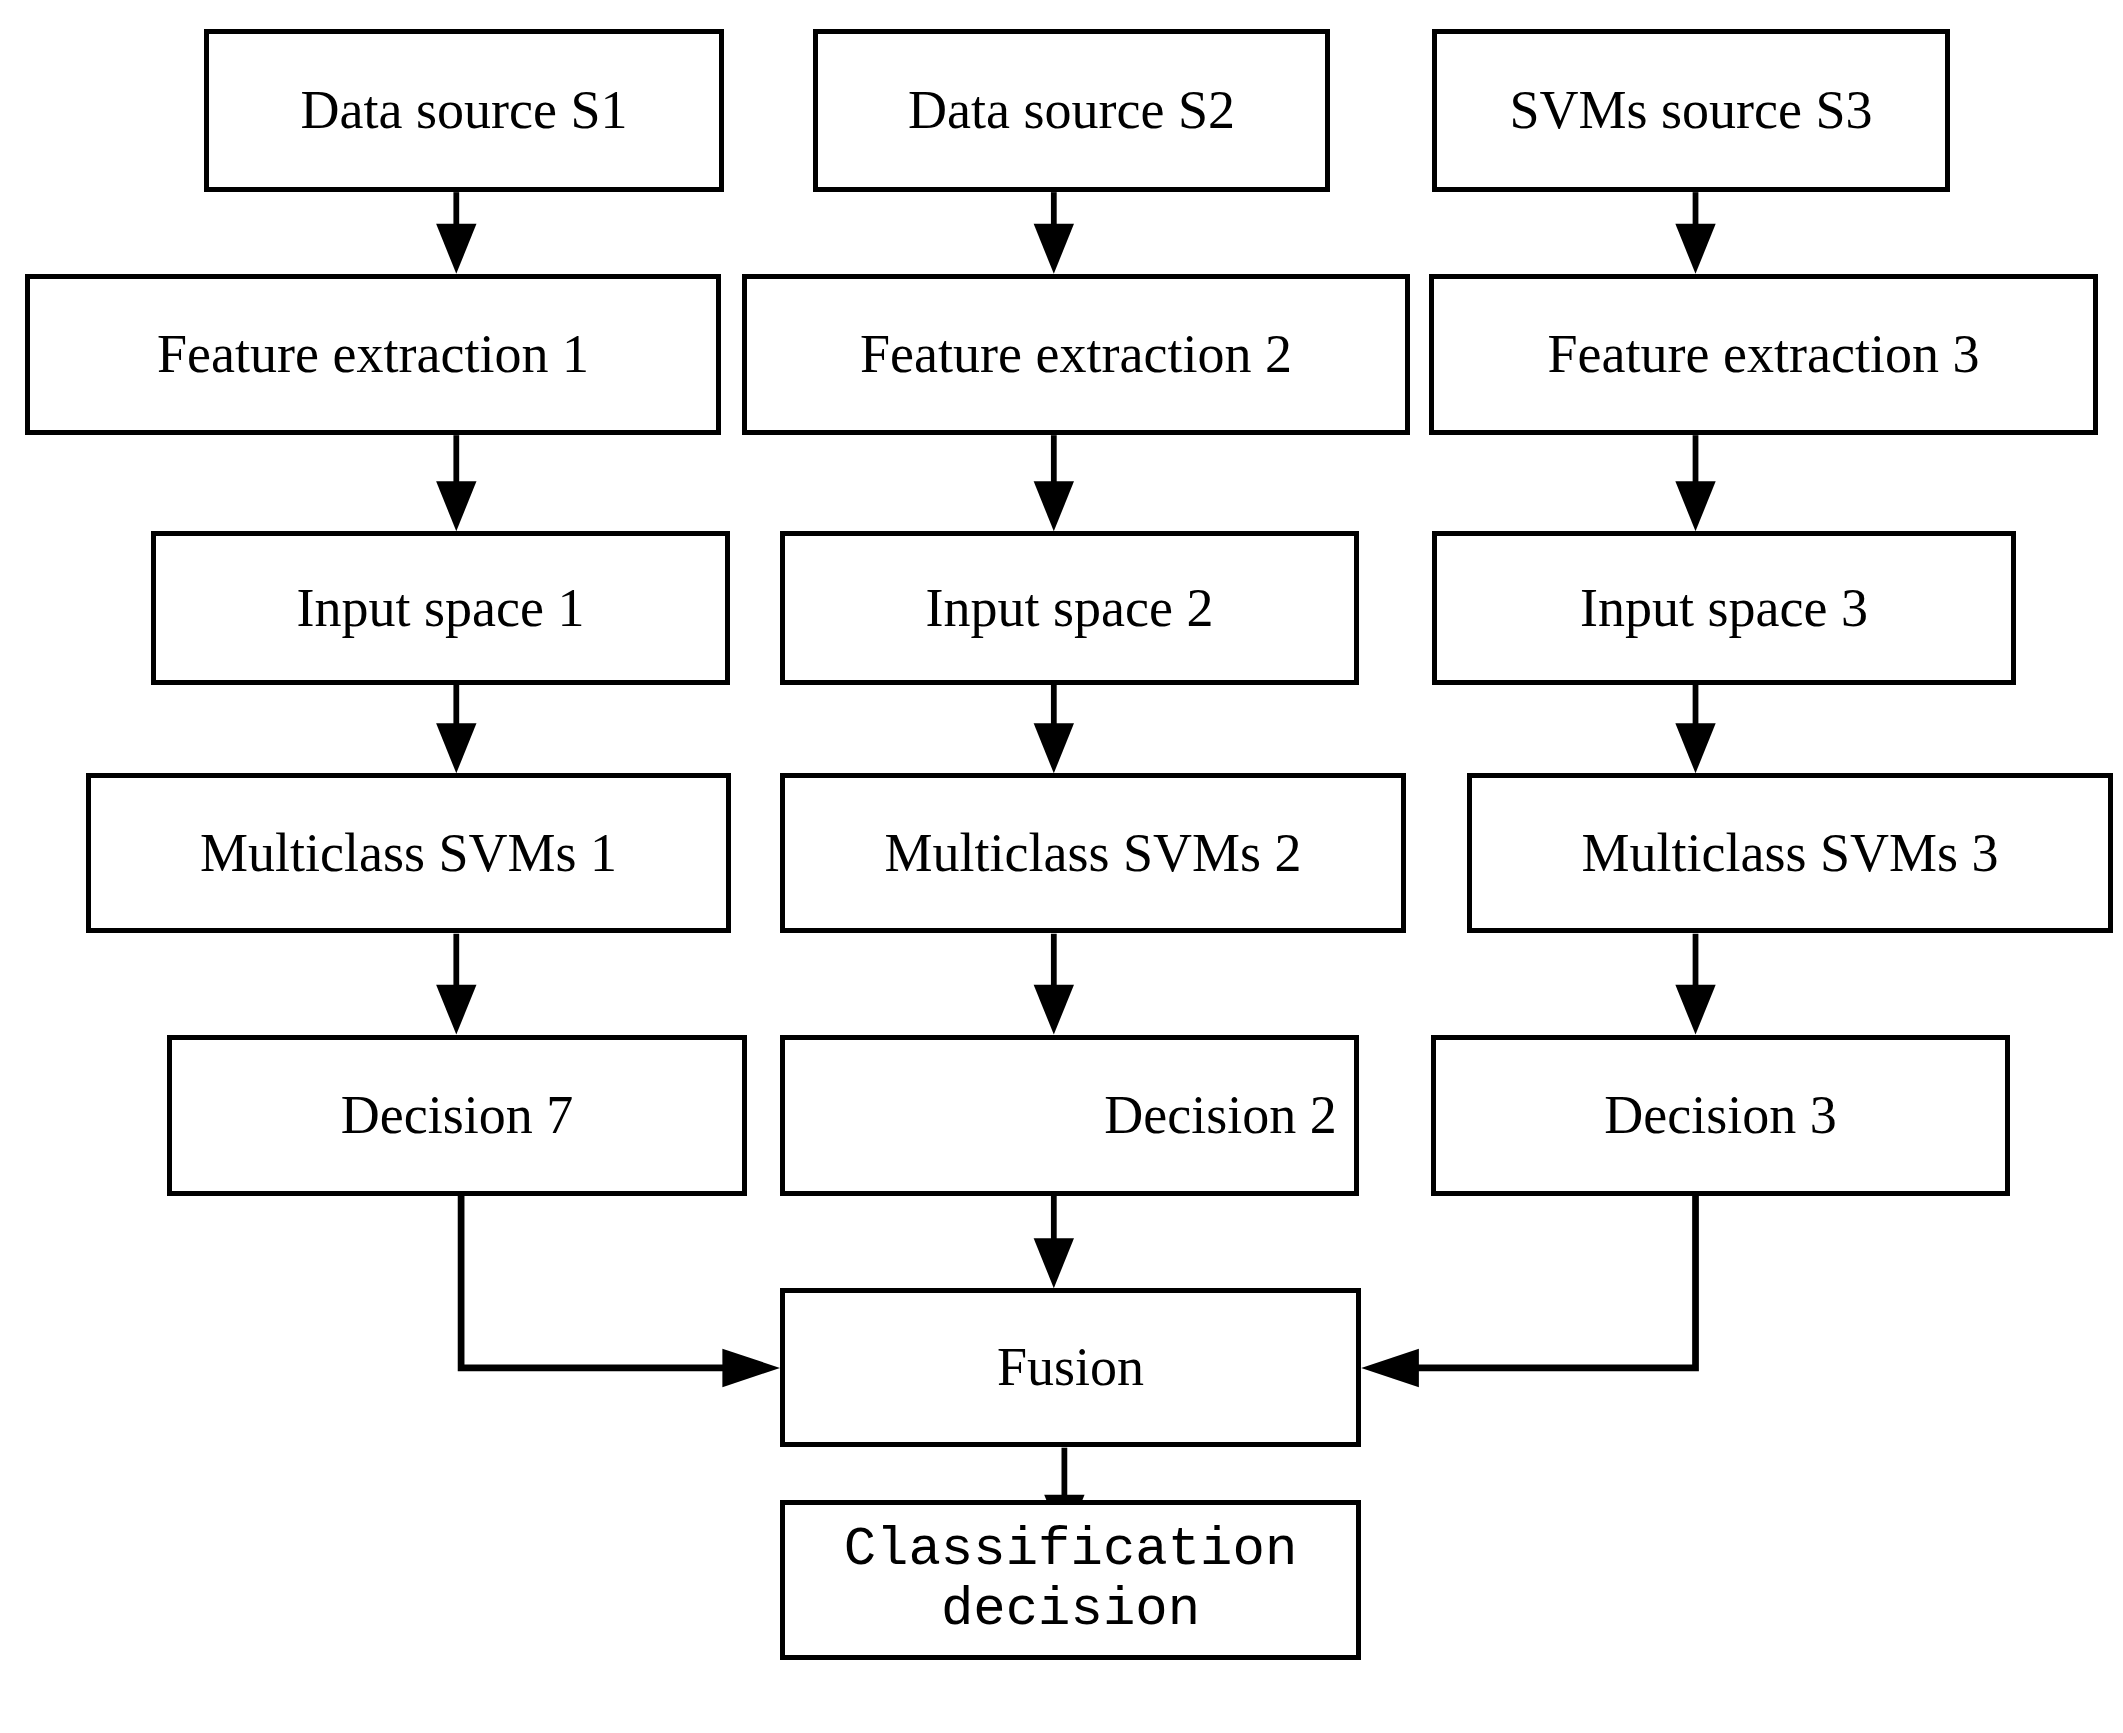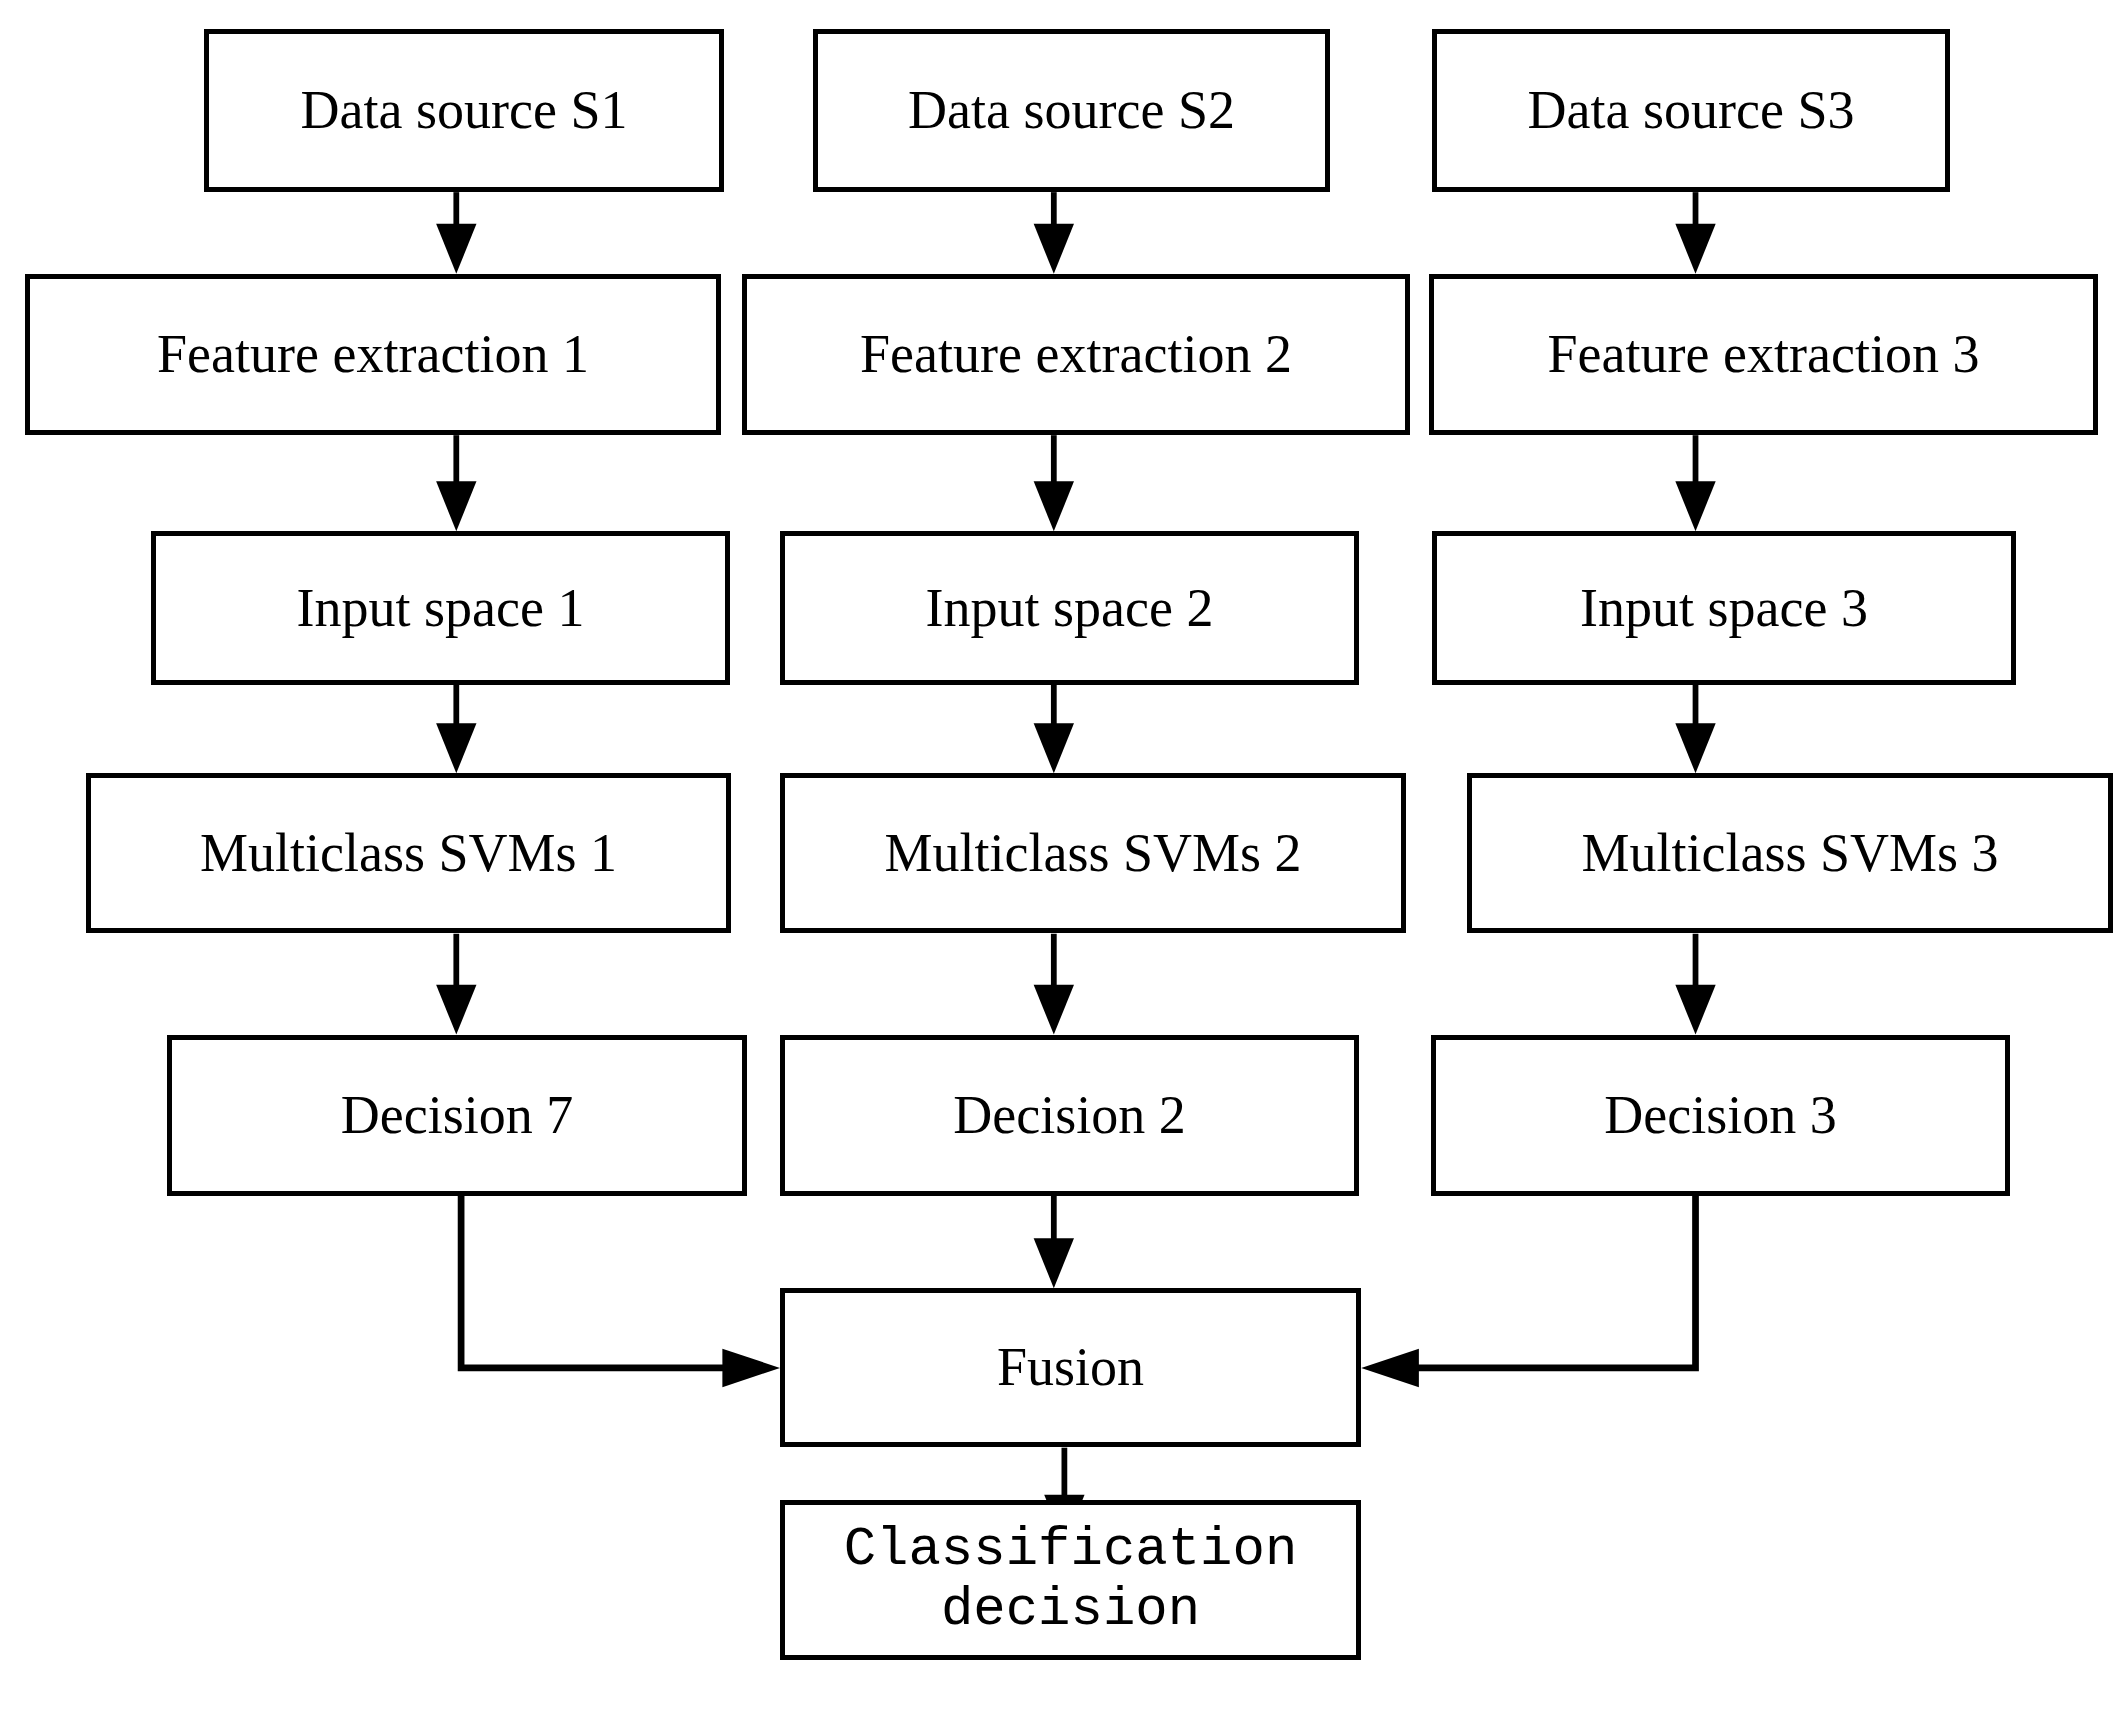--- a/index.html
+++ b/index.html
@@ -133,21 +133,21 @@
     </g>
   </svg>
 
   <div class="node" style="left:204px; top:29px; width:520px; height:163px;">
     <span>Data source S1</span>
   </div>
   <div class="node" style="left:813px; top:29px; width:517px; height:163px;">
     <span>Data source S2</span>
   </div>
   <div class="node" style="left:1432px; top:29px; width:518px; height:163px;">
-    <span>Data source S3</span>
+    <span>SVMs source S3</span>
   </div>
 
   <div class="node" style="left:25px; top:274px; width:696px; height:161px;">
     <span>Feature extraction 1</span>
   </div>
   <div class="node" style="left:742px; top:274px; width:668px; height:161px;">
     <span>Feature extraction 2</span>
   </div>
   <div class="node" style="left:1429px; top:274px; width:669px; height:161px;">
     <span>Feature extraction 3</span>
@@ -169,21 +169,21 @@
   <div class="node" style="left:780px; top:773px; width:626px; height:160px;">
     <span>Multiclass SVMs 2</span>
   </div>
   <div class="node" style="left:1467px; top:773px; width:646px; height:160px;text-align:right;">
     <span>Multiclass SVMs 3</span>
   </div>
 
   <div class="node" style="left:167px; top:1035px; width:580px; height:161px;">
     <span>Decision 7</span>
   </div>
-  <div class="node" style="left:780px; top:1035px; width:579px; height:161px;">
+  <div class="node" style="left:780px; top:1035px; width:579px; height:161px;justify-content:flex-end;">
     <span>Decision 2</span>
   </div>
   <div class="node" style="left:1431px; top:1035px; width:579px; height:161px;">
     <span>Decision 3</span>
   </div>
 
   <div class="node" style="left:780px; top:1288px; width:581px; height:159px;">
     <span>Fusion</span>
   </div>
 

